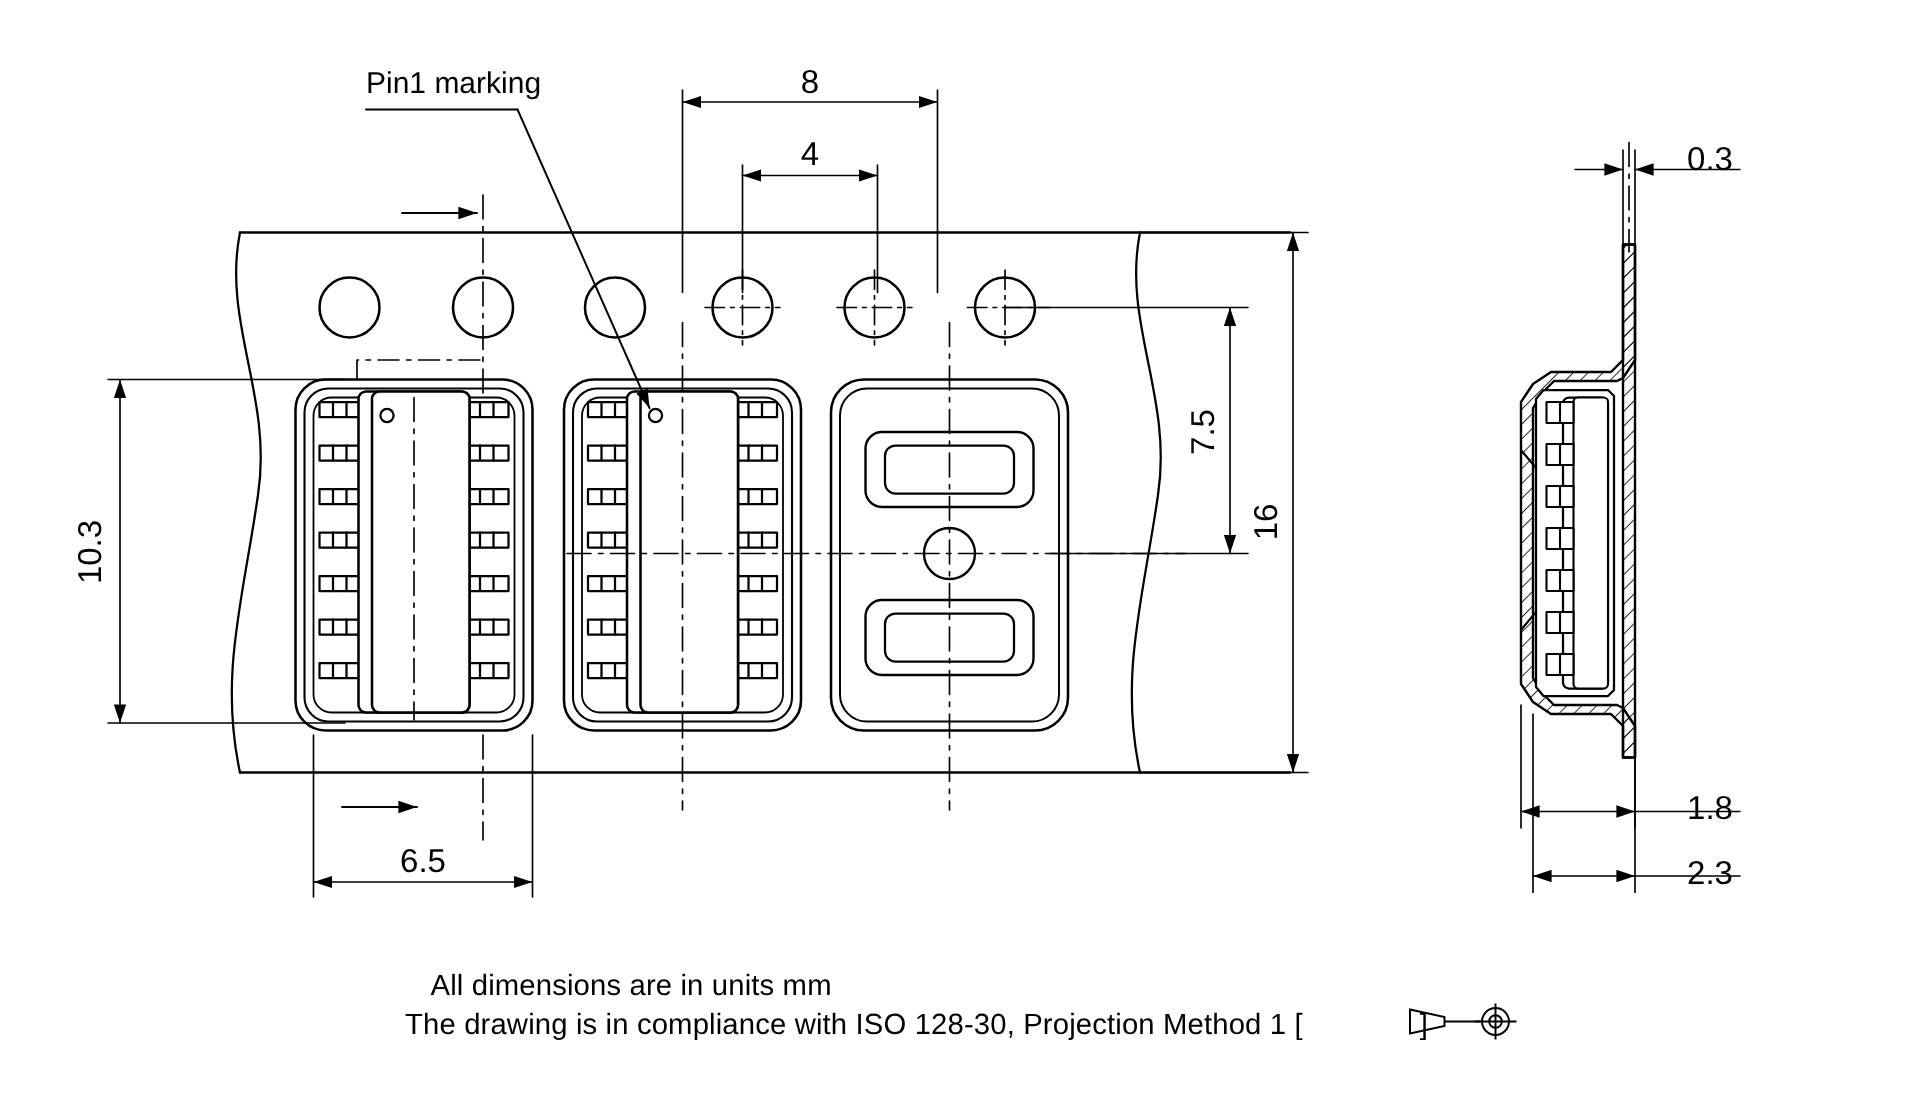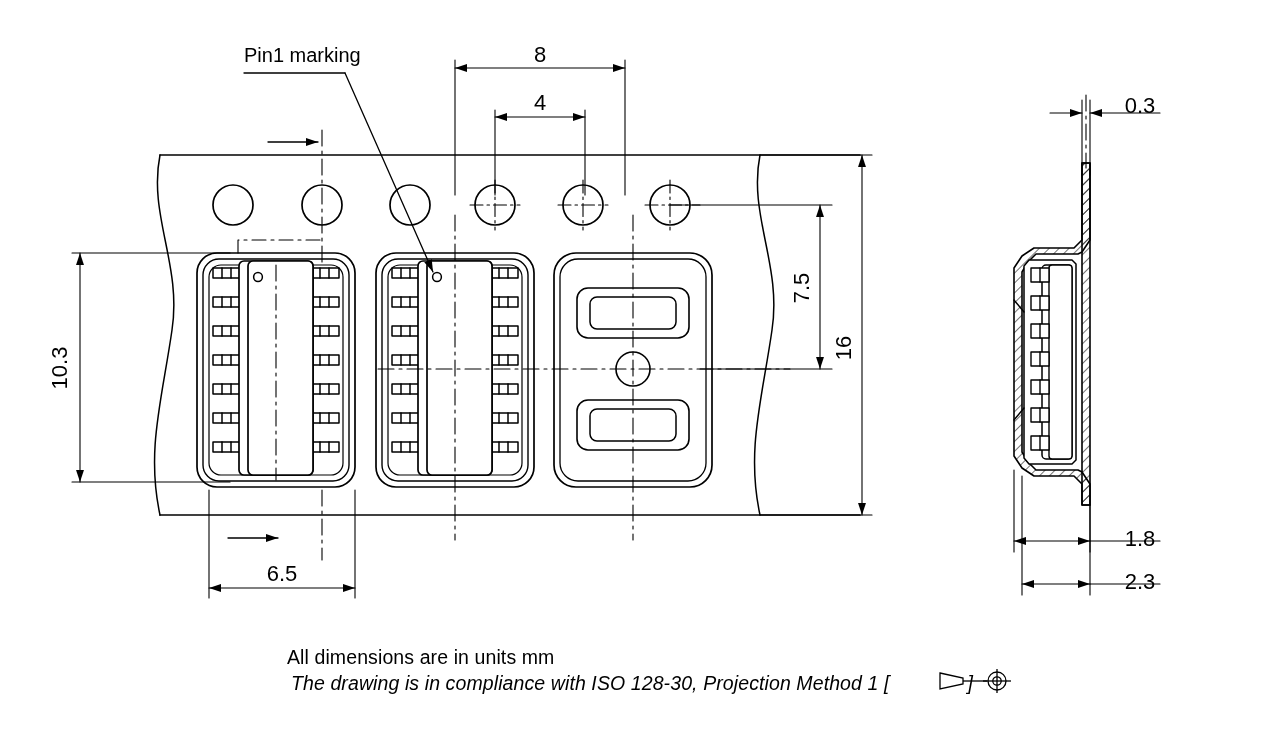--- a/index.html
+++ b/index.html
@@ -3,21 +3,21 @@
 <meta charset="utf-8">
 <style>
   html,body{margin:0;padding:0;background:#ffffff;}
   body{width:1280px;height:730px;overflow:hidden;
        font-family:"Liberation Sans",sans-serif;color:#000;}
   #stage{position:relative;width:1280px;height:730px;}
   svg{display:block;}
   .note{position:absolute;font-size:19.5px;color:#000;white-space:nowrap;
         letter-spacing:0.1px;text-align:right;}
   #note1{left:287px;top:646px;}
-  #note2{left:291px;top:672px;font-style:italic;}
+  #note2{left:270px;top:672px;}
   #sym{position:absolute;left:935px;top:668px;}
 </style>
 </head>
 <body>
 
 <div id="stage">
 
 <svg width="1280" height="730" viewBox="0 0 1280 730">
   <defs>
     <marker id="ar" markerWidth="13" markerHeight="9" refX="12.4" refY="4.5" orient="auto" markerUnits="userSpaceOnUse">

